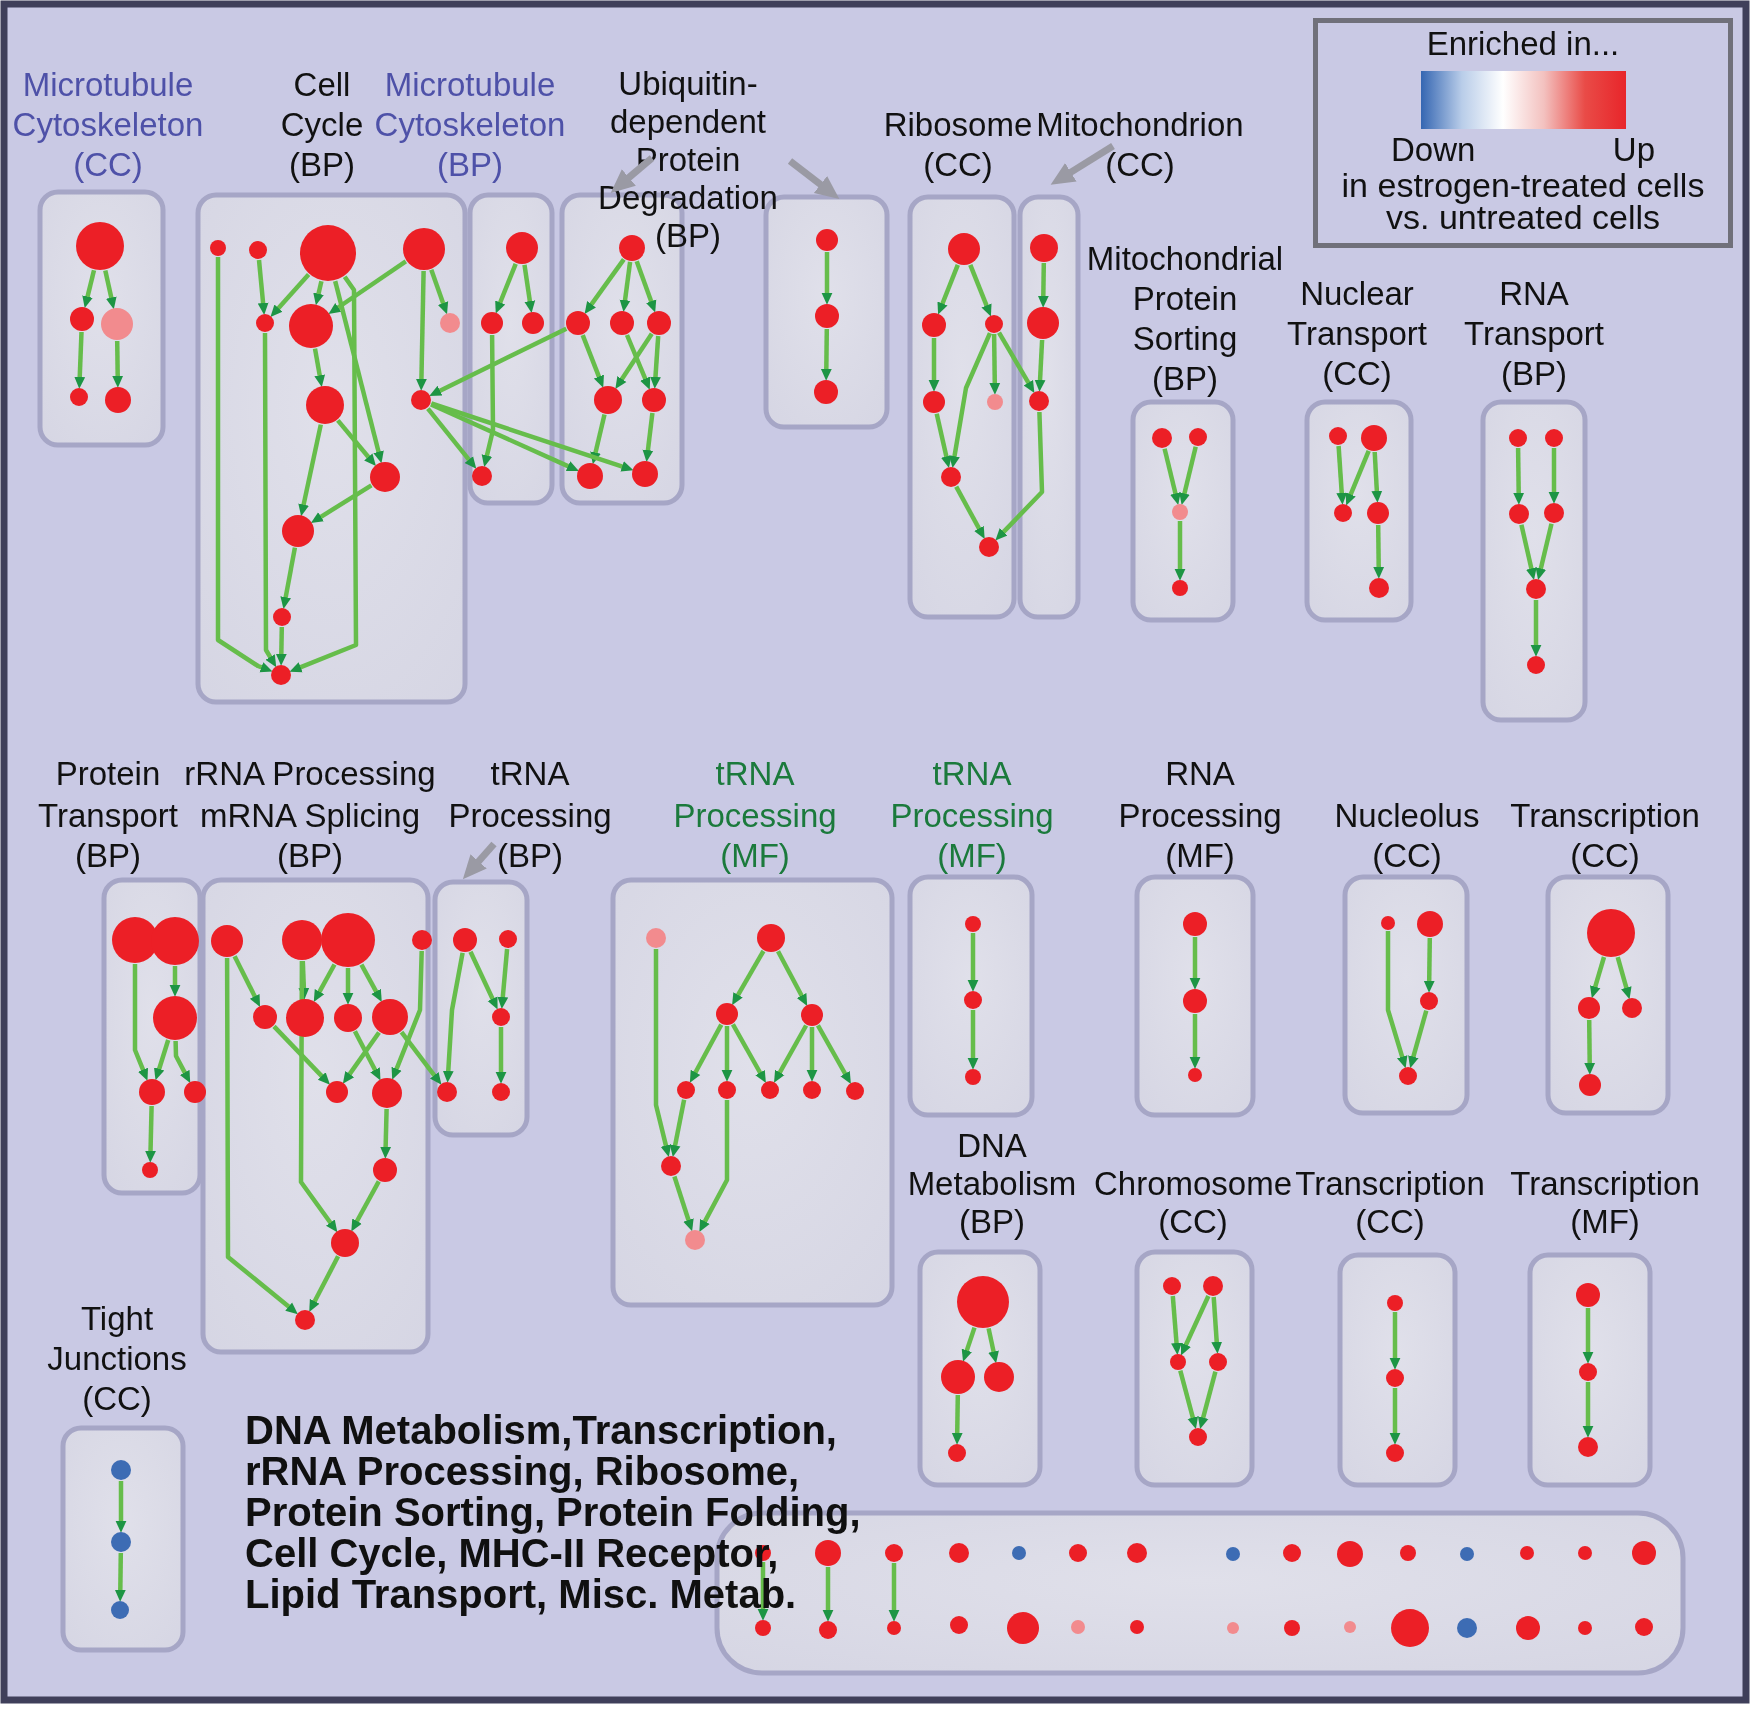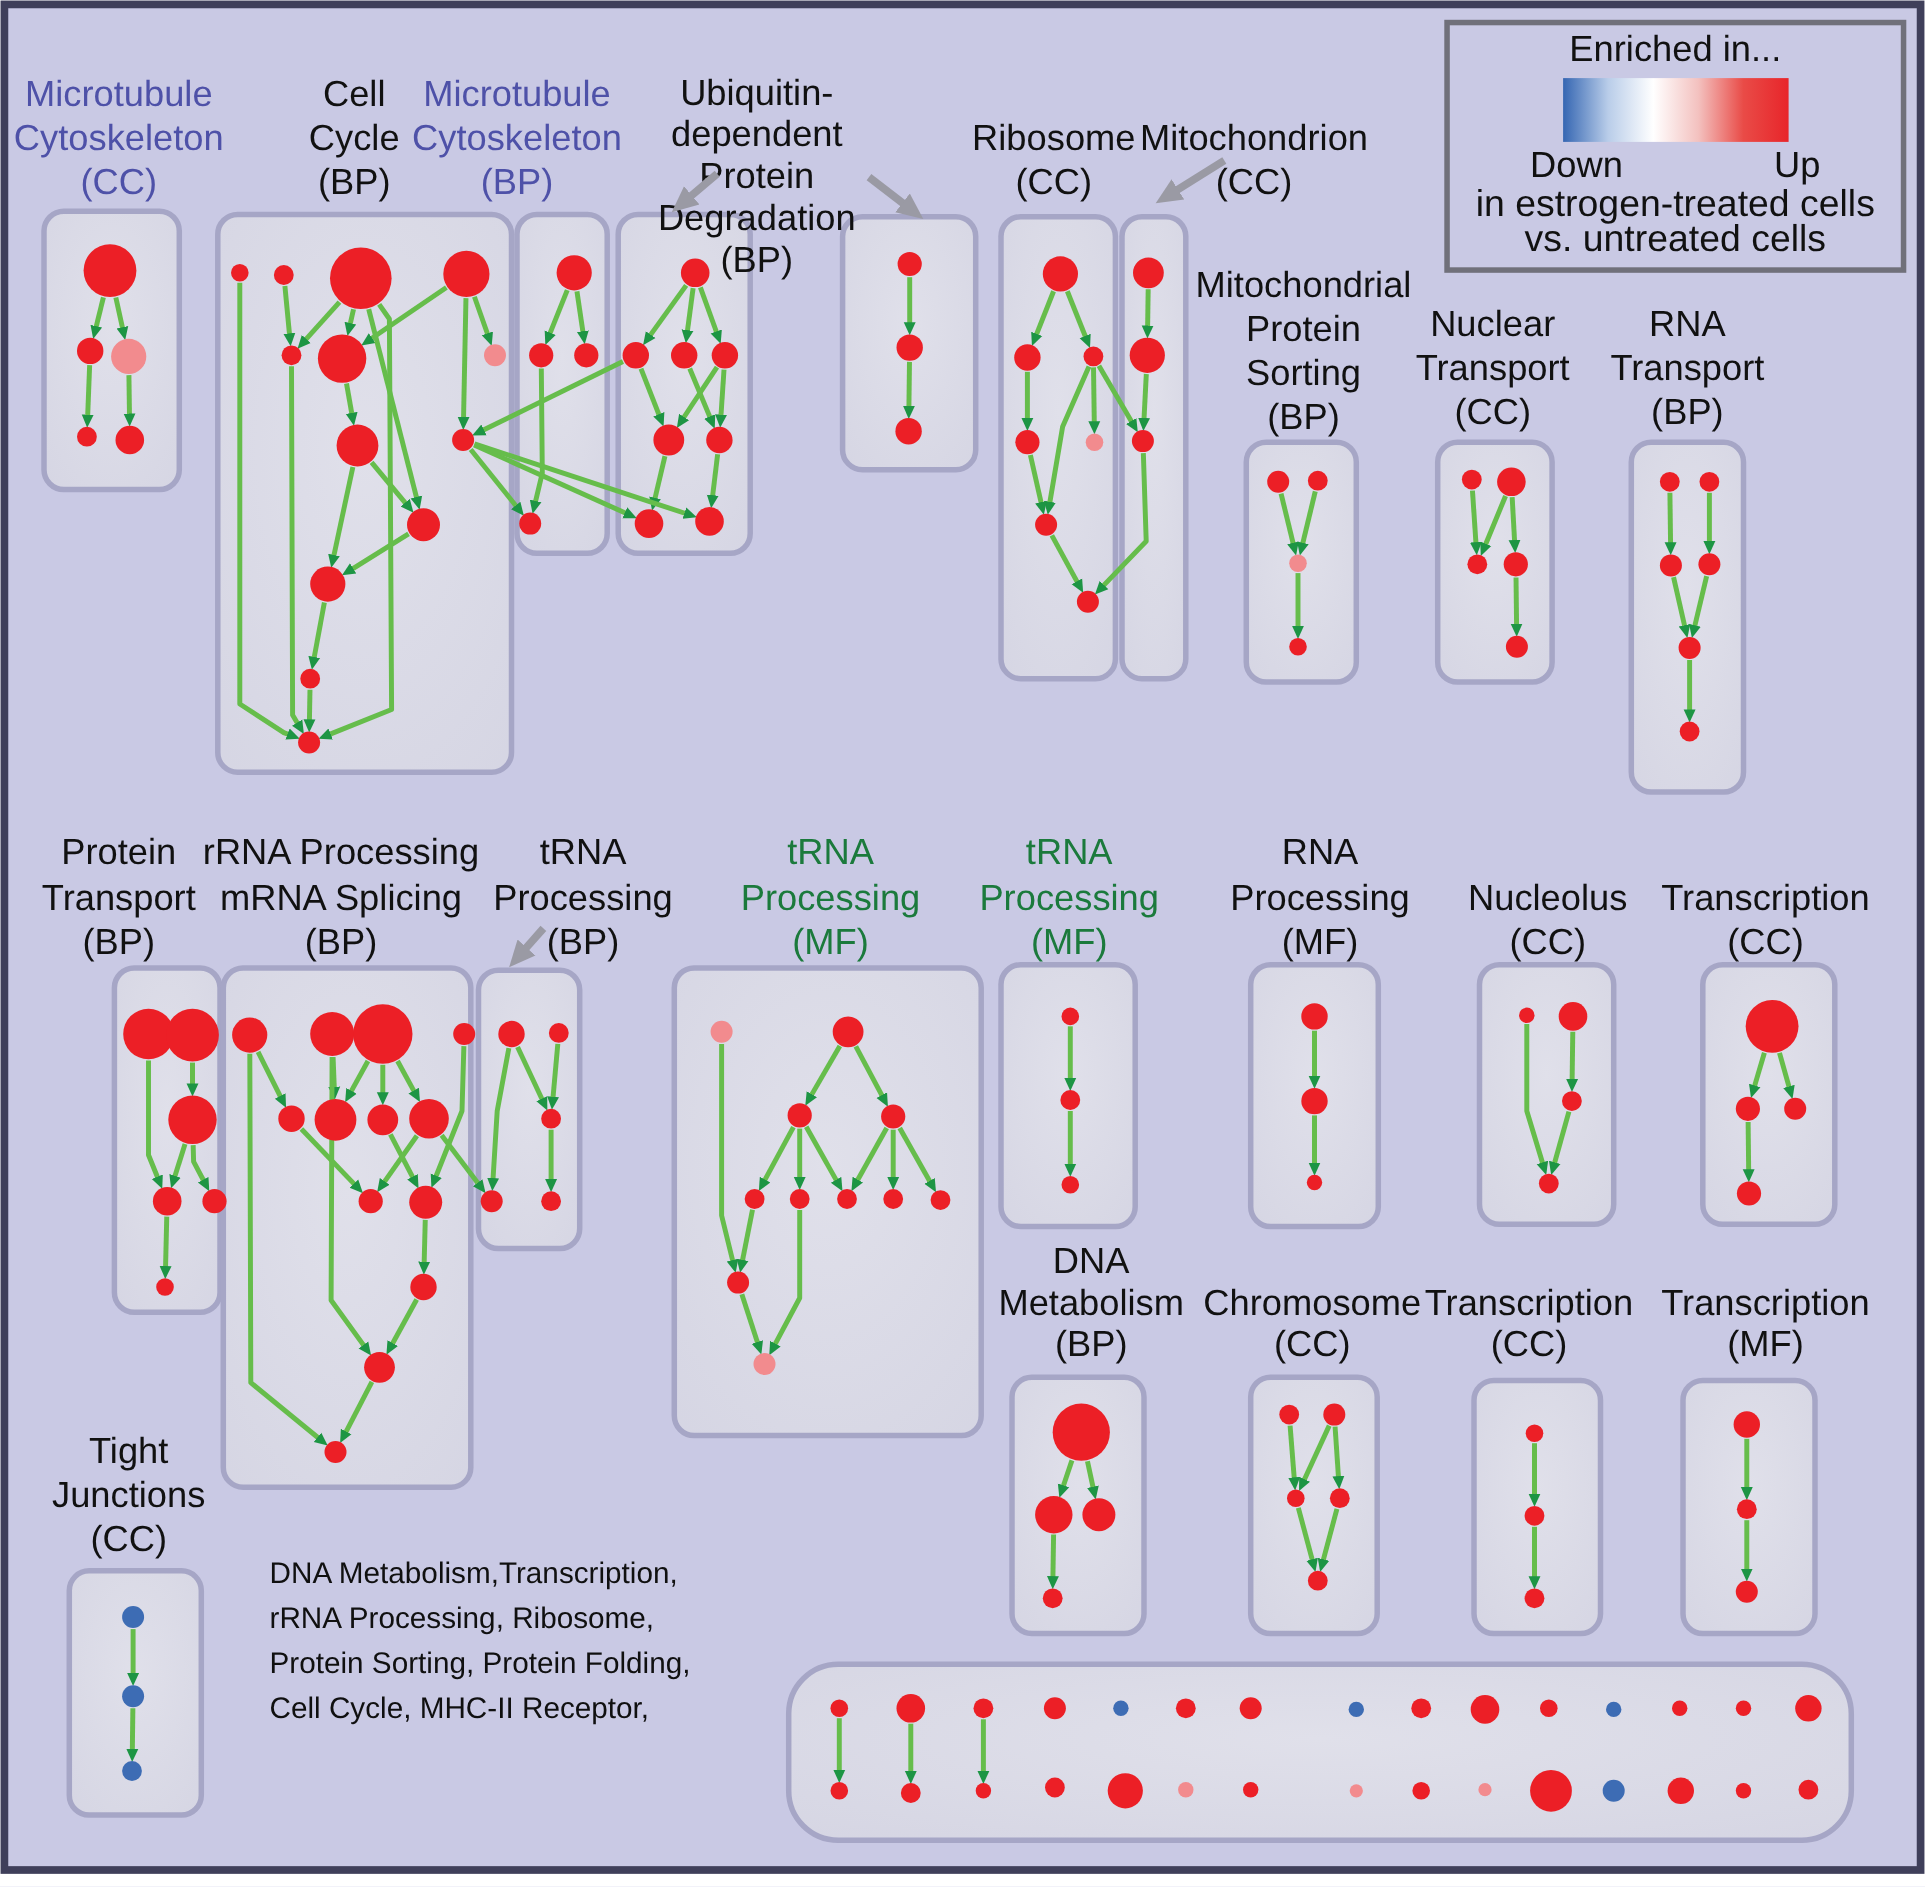--- a/index.html
+++ b/index.html
@@ -4,21 +4,21 @@
 <style>
   html,body{margin:0;padding:0;background:#ffffff;}
   .stage{position:relative;width:1750px;height:1715px;font-family:"Liberation Sans",sans-serif;}
   .stage svg{position:absolute;left:0;top:0;}
   .legend{position:absolute;left:1313px;top:18px;width:420px;height:230px;box-sizing:border-box;
           border:5px solid #70707a;background:#c9c9e4;text-align:center;}
   .legend-title{margin-top:2px;font-size:33px;color:#111;}
   .legend-bar{margin:8px auto 0;width:205px;height:58px;}
   .legend-scale{width:264px;margin:2px auto 0;display:flex;justify-content:space-between;font-size:33px;color:#111;gap:28px;}
   .legend-sub{font-size:34px;line-height:32px;color:#111;}
-  .misc-note{position:absolute;left:245px;top:1410px;font-size:27px;line-height:41px;color:#101010;white-space:nowrap;}
+  .misc-note{position:absolute;left:245px;top:1410px;font-size:40px;line-height:41px;color:#101010;white-space:nowrap;font-weight:bold;}
 </style>
 </head>
 <body>
 
 <div class="stage">
   <svg id="net" viewBox="0 0 1750 1715" width="1750" height="1715">
       <defs>
         <marker id="ah" viewBox="0 0 12 12" refX="1" refY="6" markerWidth="13" markerHeight="13" orient="auto" markerUnits="userSpaceOnUse">
           <path d="M0,1 L11,6 L0,11 Z" fill="#1d9544"></path>
         </marker>
@@ -419,14 +419,15 @@
     </div>
     <div class="legend-sub">in estrogen-treated cells</div>
     <div class="legend-sub">vs. untreated cells</div>
   </div>
 
   <div class="misc-note">
     <div>DNA Metabolism,Transcription,</div>
     <div>rRNA Processing, Ribosome,</div>
     <div>Protein Sorting, Protein Folding,</div>
     <div>Cell Cycle, MHC-II Receptor,</div>
+    <div>Lipid Transport, Misc. Metab.</div>
   </div>
 </div>
 
 </body></html>

